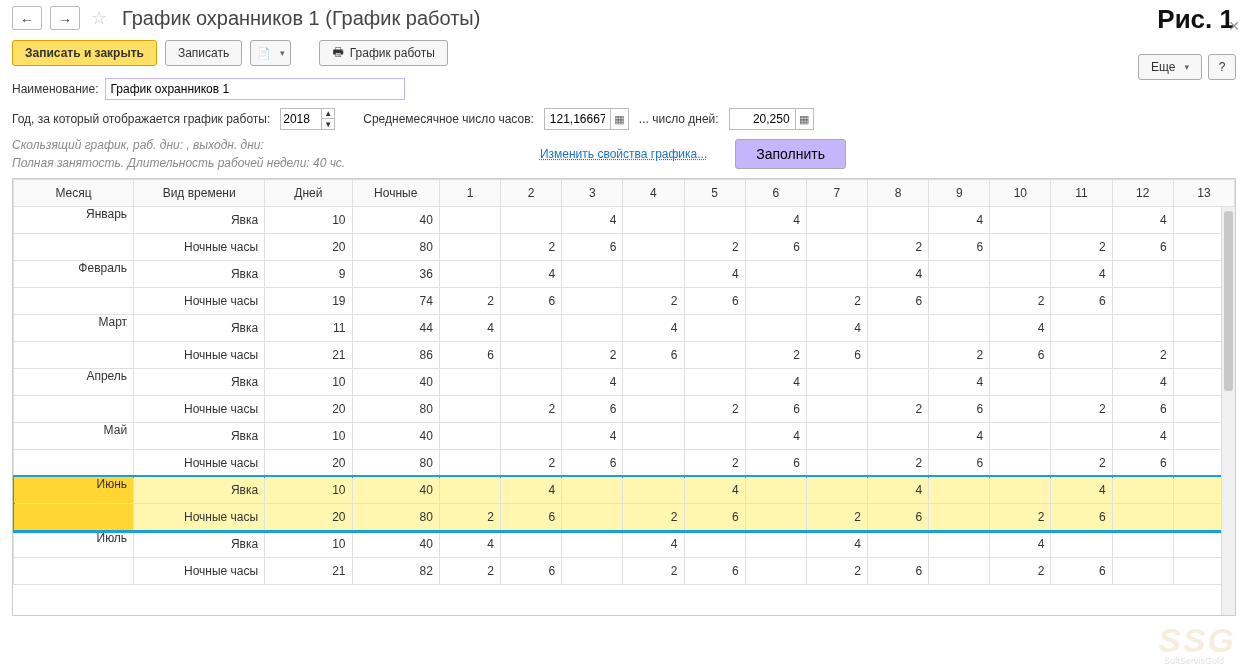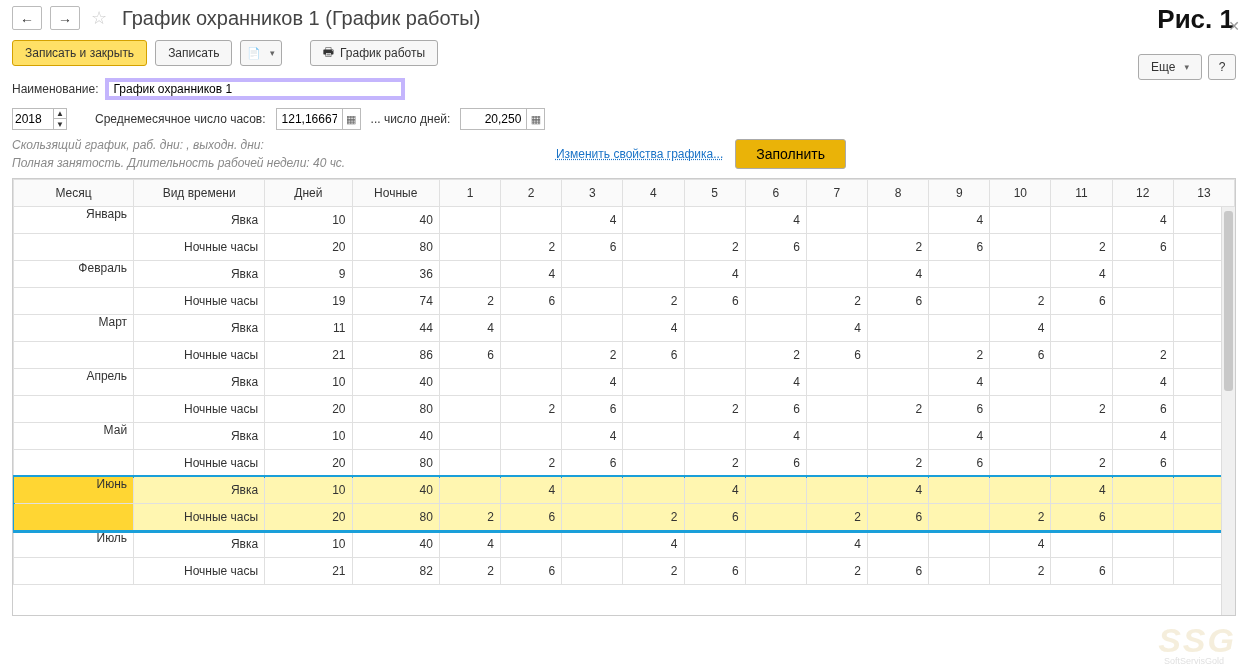--- a/index.html
+++ b/index.html
@@ -62,35 +62,35 @@
     border-radius:3px;
     background:#f7f7f7;
     padding:0 12px;
     display:flex;align-items:center;gap:6px;
     cursor:pointer;
     font-size:12px;
   }
   .btn-primary {
     background:#ffe066;
     border:1px solid #d4a100;
-    font-weight:normal;
+    font-weight:bold;
   }
   .btn-icon-only { padding:0 6px; }
   .right-tools {
     position:absolute; right:12px; top:54px;
     display:flex; gap:6px;
   }
   .form-row {
     display:flex; align-items:center;
     padding:4px 12px;
     gap:6px;
   }
   .label { color:#333; }
   .input-text {
-    border:4px solid #c4b5fd; height:22px;
+    border:1px solid #c4b5fd; height:22px;
     padding:6px 5px; background:#fff;
     font-size:12px;
   }
   .spinner {
     display:flex; align-items:center;
     border:1px solid #bbb; height:22px;
   }
   .spinner input {
     border:none; width:40px; text-align:left; height:20px;
     font-size:12px;
@@ -110,25 +110,25 @@
     display:flex;align-items:center;border:1px solid #bbb;height:22px;
   }
   .num-with-calc input{border:none;width:65px;text-align:right;padding:0 5px;height:20px;font-size:12px;}
   .calc-ic{width:18px;display:flex;align-items:center;justify-content:center;border-left:1px solid #bbb;height:100%;color:#666;font-size:11px;}
   .hint-row {
     display:flex;align-items:center;
     padding:2px 12px 6px 12px;
     justify-content:space-between;
   }
   .hint-left { color:#8a8a8a; line-height:1.5;font-style:italic;}
-  .hint-right {display:flex;align-items:center;gap:12px;padding-right:390px;}
+  .hint-right {display:flex;align-items:center;gap:28px;padding-right:390px;}
   .link { color:#1a73c7; text-decoration:underline dotted; cursor:pointer;}
   .btn-fill {
     height:30px;padding:0 20px;border:1px solid #aaa;border-radius:3px;
-    background:#eab308;font-size:14px;cursor:pointer;
+    background:#c4b5fd;font-size:14px;cursor:pointer;
   }
   .grid-wrap {
     margin:0 12px 10px 12px;
     border:1px solid #ccc;
     height:438px;
     overflow:hidden;
     position:relative;
   }
   table.sched {
     border-collapse:collapse;
@@ -218,20 +218,21 @@
       <span>?</span>
     </div>
 </div>
 
 <div class="form-row">
   <span class="label">Наименование:</span>
   <input class="input-text" style="width: 300px;" value="График охранников 1">
 </div>
 
 <div class="form-row" style="gap:10px">
+  <span class="label">Год, за который отображается график работы:</span>
   <div class="spinner">
     <input value="2018" style="">
     <div class="spinner-btns">
       <span>▲</span>
       <span>▼</span>
     </div>
   </div>
   <span style="width:8px"></span>
   <span class="label">Среднемесячное число часов:</span>
   <div class="num-with-calc">

